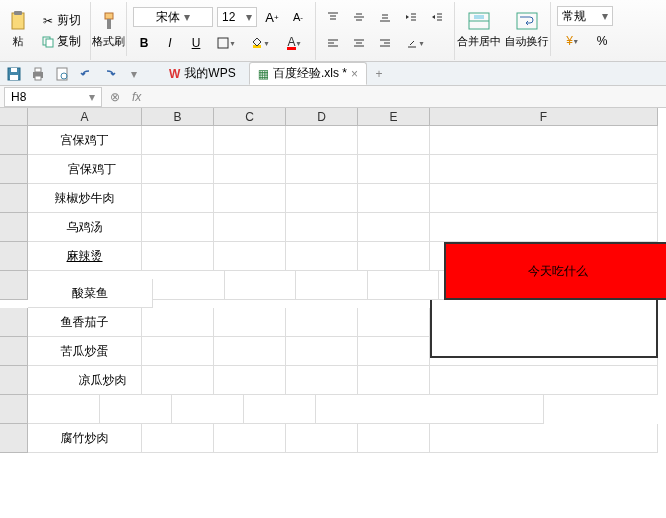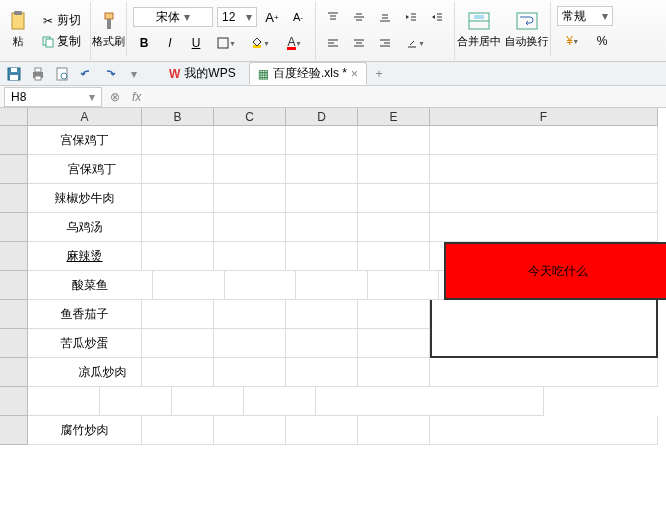--- a/index.html
+++ b/index.html
@@ -329,21 +329,21 @@
         <div class="rh" style="height: 29px;"></div>
         <div class="cell" style="width: 114px; height: 29px; text-decoration: underline;">麻辣烫</div>
         <div class="cell" style="width: 72px; height: 29px;"></div>
         <div class="cell" style="width: 72px; height: 29px;"></div>
         <div class="cell" style="width: 72px; height: 29px;"></div>
         <div class="cell" style="width: 72px; height: 29px;"></div>
         <div class="cell" style="width: 228px; height: 29px;"></div>
       </div>
       <div class="row">
         <div class="rh" style="height: 29px;"></div>
-        <div class="cell" style="width: 126px; height: 29px;">酸菜鱼</div>
+        <div class="cell" style="width: 126px; height: 29px; margin-top: 8px;">酸菜鱼</div>
         <div class="cell" style="width: 72px; height: 29px;"></div>
         <div class="cell" style="width: 72px; height: 29px;"></div>
         <div class="cell" style="width: 72px; height: 29px;"></div>
         <div class="cell" style="width: 72px; height: 29px;"></div>
         <div class="cell" style="width: 228px; height: 29px;"></div>
       </div>
       <div class="row">
         <div class="rh" style="height: 29px;"></div>
         <div class="cell" style="width: 114px; height: 29px;">鱼香茄子</div>
         <div class="cell" style="width: 72px; height: 29px;"></div>

